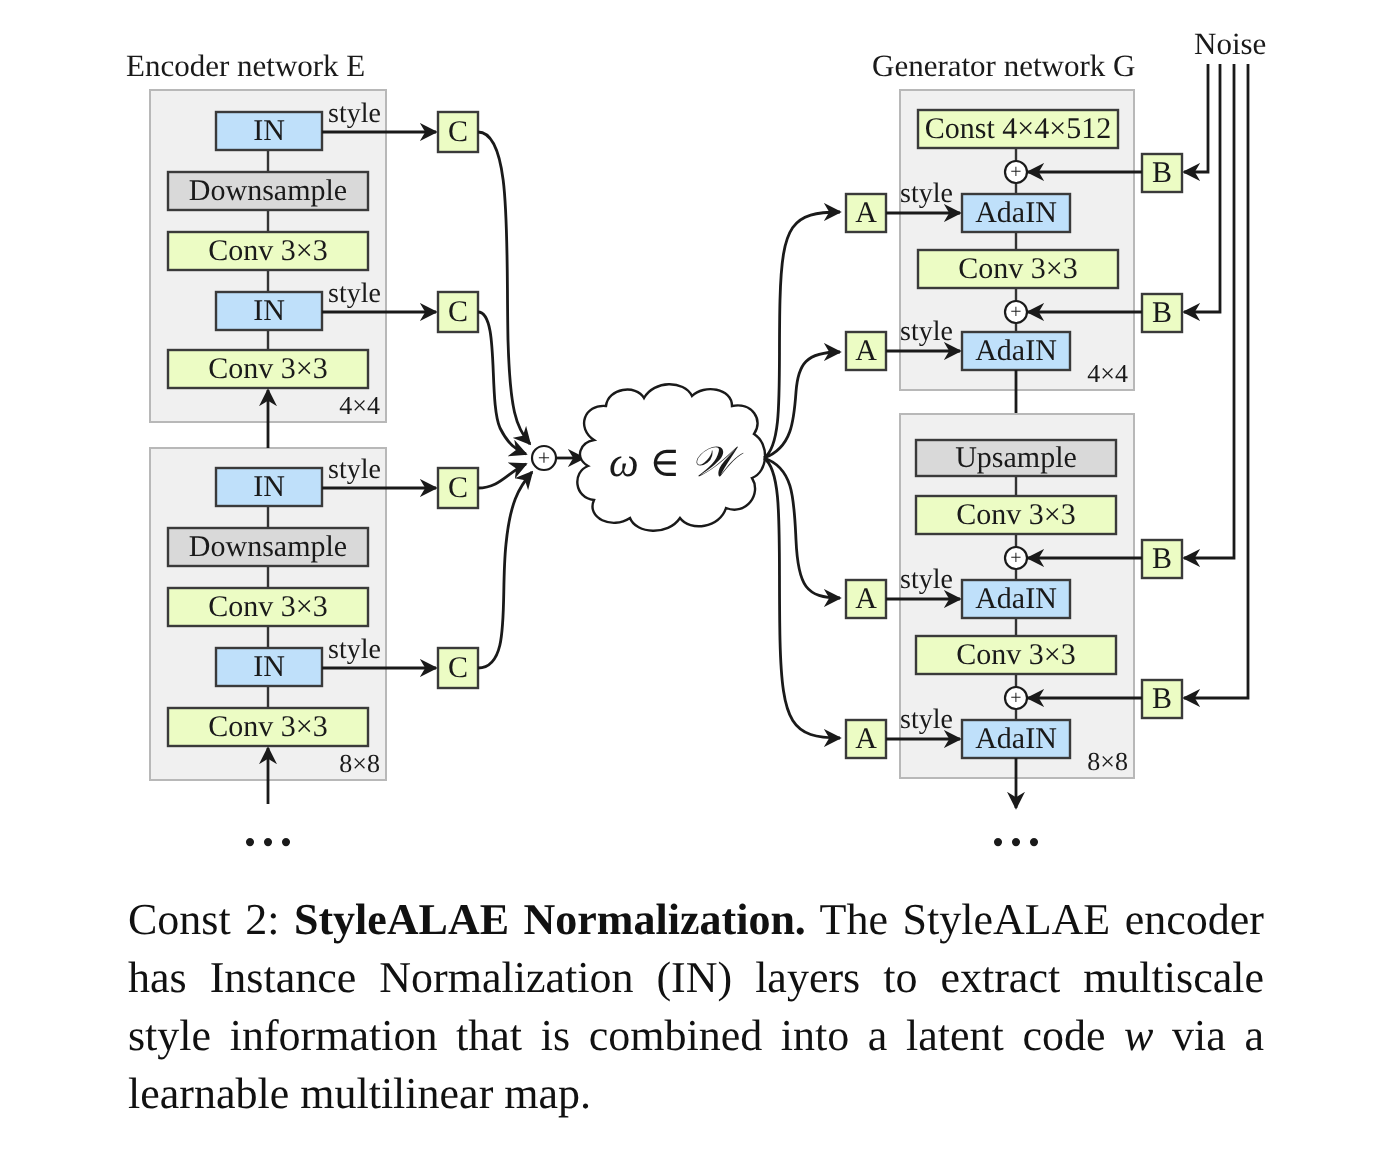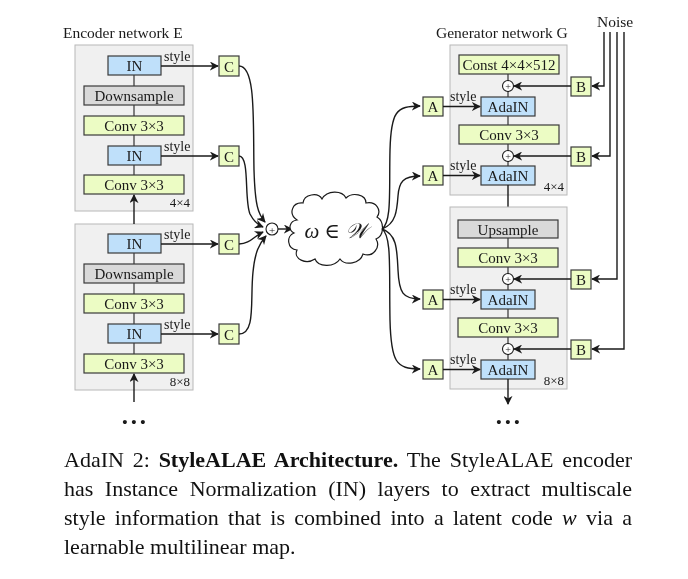--- a/index.html
+++ b/index.html
@@ -201,13 +201,13 @@
     <rect class="blk-green" x="571" y="270" width="20" height="19"></rect>
     <text class="lbl" x="581" y="280">B</text>
     <line class="wire" x1="571" y1="279" x2="514" y2="279" marker-end="url(#arr)"></line>
 
     <rect class="blk-green" x="571" y="340" width="20" height="19"></rect>
     <text class="lbl" x="581" y="350">B</text>
     <line class="wire" x1="571" y1="349" x2="514" y2="349" marker-end="url(#arr)"></line>
   </g>
 </svg>
 
-<div id="caption"><span>AdaIN 2: </span><b>StyleALAE Architecture.</b><span> The StyleALAE encoder has Instance Normalization (IN) layers to extract multiscale style information that is combined into a latent code </span><i>w</i><span> via a learnable multilinear map.</span></div>
+<div id="caption"><span>Const 2: </span><b>StyleALAE Normalization.</b><span> The StyleALAE encoder has Instance Normalization (IN) layers to extract multiscale style information that is combined into a latent code </span><i>w</i><span> via a learnable multilinear map.</span></div>
 
 </body></html>

